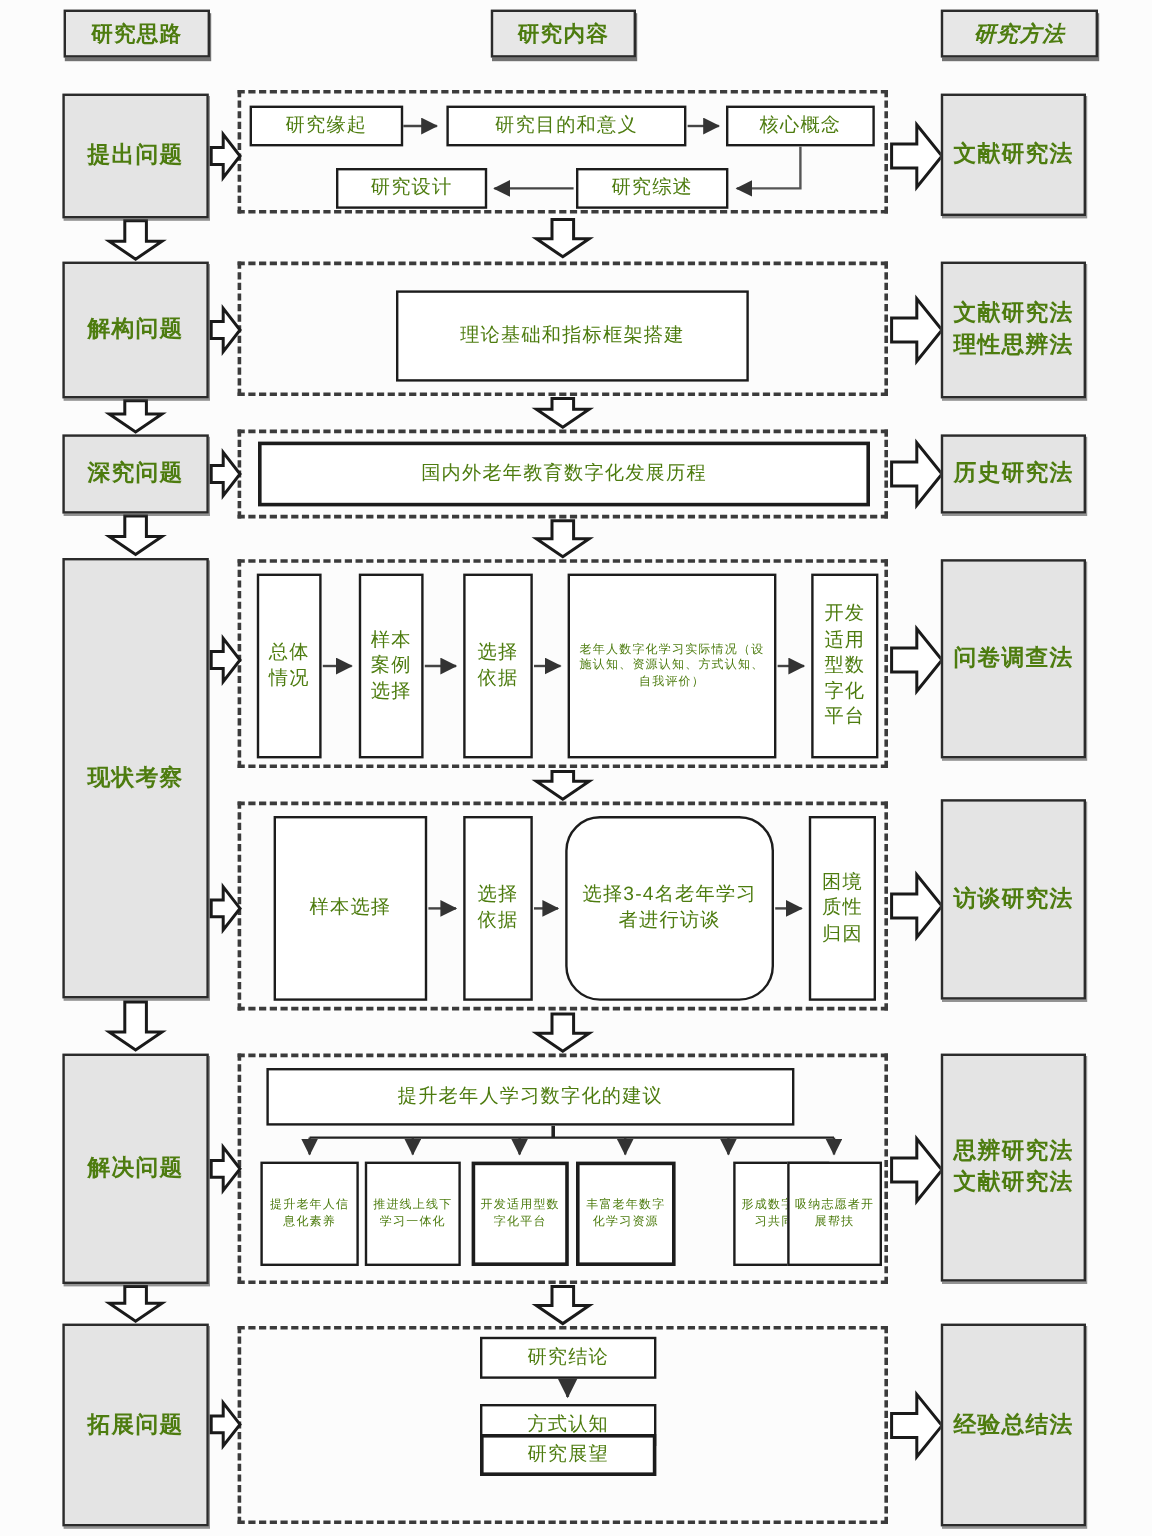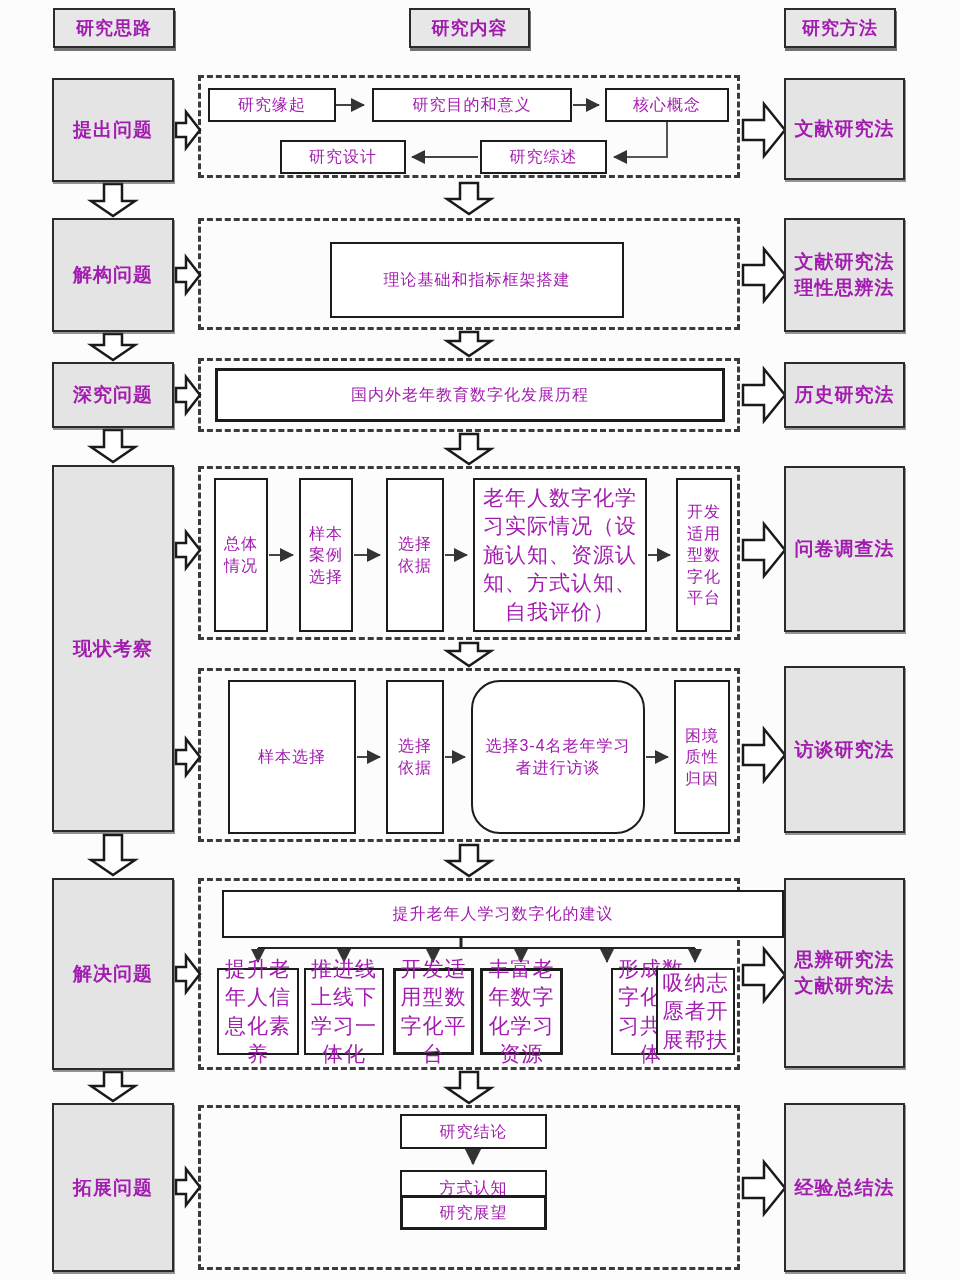--- a/index.html
+++ b/index.html
@@ -1,28 +1,28 @@
 <!DOCTYPE html>
 <html><head>
 <meta charset="utf-8">
 <style>
   html,body{margin:0;padding:0;background:#fcfcfc;}
   .canvas{position:relative;width:960px;height:1280px;background:#fcfcfc;overflow:hidden;
-          font-family:"Liberation Sans","DejaVu Sans",sans-serif;color:#a21caf;}
+          font-family:"Liberation Sans","DejaVu Sans",sans-serif;color:#4d7c0f;}
   .overlay{position:absolute;left:0;top:0;width:960px;height:1280px;z-index:1;}
   .box{position:absolute;z-index:2;display:flex;align-items:center;justify-content:center;
        text-align:center;box-sizing:border-box;letter-spacing:1px;line-height:1.35;}
   .gbox{background:#e4e4e4;border:2px solid #2b2b2b;box-shadow:1px 2px 0 rgba(60,60,60,.55);
         font-size:19px;font-weight:600;white-space:pre-line;}
   .hbox{background:#e7e7e7;border:2px solid #2b2b2b;box-shadow:1px 3px 0 rgba(40,40,40,.65);
         font-size:18px;font-weight:600;}
   .wbox{background:#ffffff;border:2px solid #1c1c1c;font-size:16px;font-weight:500;}
   .vbox{word-break:break-all;padding:4px 6px;}
   .dashed{position:absolute;z-index:0;border:3px dashed #3b3b3b;box-sizing:border-box;background:transparent;}
-  .small{font-size:21px;padding:2px 4px;}
+  .small{font-size:10px;padding:2px 4px;}
 </style>
 </head>
 <body>
 
 <div class="canvas">
 
   <div class="dashed" style="left:198px;top:75px;width:542px;height:103px;"></div>
   <div class="dashed" style="left:198px;top:218px;width:542px;height:112px;"></div>
   <div class="dashed" style="left:198px;top:358px;width:542px;height:74px;"></div>
   <div class="dashed" style="left:198px;top:466px;width:542px;height:174px;"></div>
@@ -96,21 +96,21 @@
       <polygon points="460,332 478,332 478,341 491,341 469,356 447,341 460,341"></polygon>
       <polygon points="460,434 478,434 478,449 491,449 469,464 447,449 460,449"></polygon>
       <polygon points="460,643 478,643 478,651 491,651 469,666 447,651 460,651"></polygon>
       <polygon points="460,845 478,845 478,861 491,861 469,876 447,861 460,861"></polygon>
       <polygon points="460,1072 478,1072 478,1088 491,1088 469,1103 447,1088 460,1088"></polygon>
     </g>
   </svg>
 
   <div class="box hbox" style="left:53px;top:8px;width:122px;height:40px;">研究思路</div>
   <div class="box hbox" style="left:409px;top:8px;width:121px;height:40px;">研究内容</div>
-  <div class="box hbox" style="left:784px;top:8px;width:112px;height:40px;">研究方法</div>
+  <div class="box hbox" style="left:784px;top:8px;width:131px;height:40px;font-style:italic;">研究方法</div>
 
   <div class="box gbox" style="left:52px;top:78px;width:122px;height:104px;">提出问题</div>
   <div class="box gbox" style="left:52px;top:218px;width:122px;height:114px;">解构问题</div>
   <div class="box gbox" style="left:52px;top:362px;width:122px;height:66px;">深究问题</div>
   <div class="box gbox" style="left:52px;top:878px;width:122px;height:192px;">解决问题</div>
   <div class="box gbox" style="left:52px;top:465px;width:122px;height:367px;">现状考察</div>
   <div class="box gbox" style="left:52px;top:1103px;width:122px;height:169px;">拓展问题</div>
 
   <div class="box gbox" style="left:784px;top:78px;width:121px;height:102px;">文献研究法</div>
   <div class="box gbox" style="left:784px;top:218px;width:121px;height:114px;">文献研究法
@@ -136,21 +136,21 @@
   <div class="box wbox vbox" style="left:299px;top:478px;width:54px;height:154px;">样本案例选择</div>
   <div class="box wbox vbox" style="left:386px;top:478px;width:58px;height:154px;">选择依据</div>
   <div class="box wbox small" style="left:473px;top:478px;width:174px;height:154px;">老年人数字化学习实际情况（设施认知、资源认知、方式认知、自我评价）</div>
   <div class="box wbox vbox" style="left:676px;top:478px;width:56px;height:154px;">开发适用型数字化平台</div>
 
   <div class="box wbox" style="left:228px;top:680px;width:128px;height:154px;">样本选择</div>
   <div class="box wbox vbox" style="left:386px;top:680px;width:58px;height:154px;">选择依据</div>
   <div class="box wbox small" style="left:471px;top:680px;width:174px;height:154px;font-size:16px;border-radius:29px;">选择3-4名老年学习者进行访谈</div>
   <div class="box wbox vbox" style="left:674px;top:680px;width:56px;height:154px;">困境质性归因</div>
 
-  <div class="box wbox" style="left:222px;top:890px;width:562px;height:48px;">提升老年人学习数字化的建议</div>
+  <div class="box wbox" style="left:222px;top:890px;width:440px;height:48px;">提升老年人学习数字化的建议</div>
   <div class="box wbox small vbox" style="left:217px;top:968px;width:82px;height:87px;">提升老年人信息化素养</div>
   <div class="box wbox small vbox" style="left:304px;top:968px;width:80px;height:87px;">推进线上线下学习一体化</div>
   <div class="box wbox small vbox" style="left:393px;top:968px;width:81px;height:87px;border-width:3px;">开发适用型数字化平台</div>
   <div class="box wbox small vbox" style="left:480px;top:968px;width:83px;height:87px;border-width:3px;">丰富老年数字化学习资源</div>
   <div class="box wbox small vbox" style="left:567px;top:968px;width:80px;height:87px;margin-left:44px;">形成数字化学习共同体</div>
   <div class="box wbox small vbox" style="left:656px;top:968px;width:79px;height:87px;">吸纳志愿者开展帮扶</div>
 
   <div class="box wbox" style="left:400px;top:1114px;width:147px;height:35px;">研究结论</div>
   <div class="box wbox" style="left:400px;top:1170px;width:147px;height:35px;">方式认知</div>
   <div class="box wbox" style="left:400px;top:1195px;width:147px;height:35px;border-width:3px;">研究展望</div>

